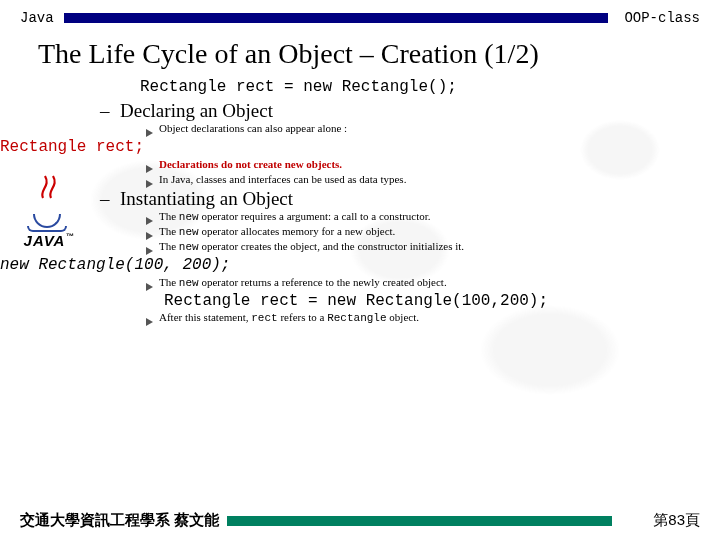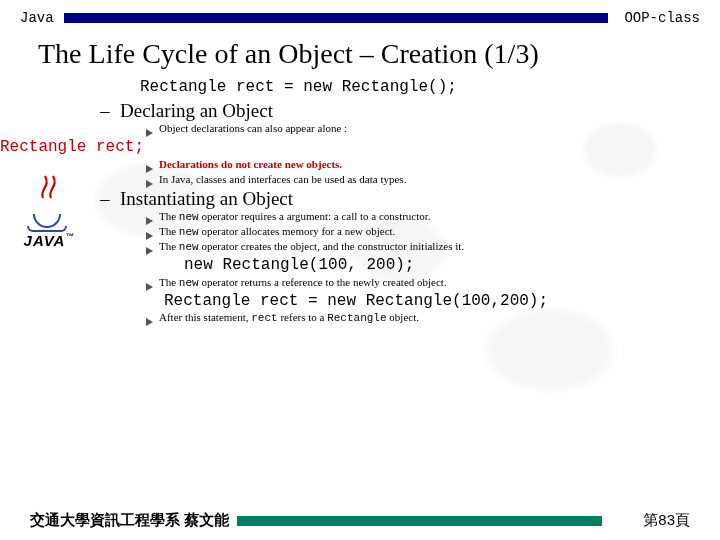--- a/index.html
+++ b/index.html
@@ -124,37 +124,37 @@
   .red { color: #c00000; }
   .bold { font-weight: bold; }
   .code-inset {
     font-family: "Courier New", monospace;
     font-size: 16px;
     line-height: 1.3;
   }
   .code-inset-b {
     font-family: "Courier New", monospace;
     font-size: 16px;
-    padding-left: 184px;
     line-height: 1.3;
+    font-style: italic;
   }
   .code-inset-c {
     font-family: "Courier New", monospace;
     font-size: 16px;
     padding-left: 164px;
     line-height: 1.3;
   }
   
   .footer {
     position: absolute;
     bottom: 10px;
     left: 0; right: 0;
     display: flex;
     align-items: center;
-    padding: 0 30px;
+    padding: 0 20px;
     gap: 8px;
   }
   .footer-left {
     font-family: "Microsoft JhengHei", "SimSun", sans-serif;
     font-size: 15px;
     font-weight: bold;
     white-space: nowrap;
   }
   .footer-bar {
     flex: 1;
@@ -174,21 +174,21 @@
 <div class="bg-map"></div>
 
 <div class="content">
 
   <div class="header">
     <span class="header-left">Java</span>
     <div class="header-bar"></div>
     <span class="header-right">OOP-class</span>
   </div>
 
-  <div class="title">The Life Cycle of an Object – Creation (1/3)</div>
+  <div class="title">The Life Cycle of an Object – Creation (1/2)</div>
 
   <div class="java-logo">
     <div class="java-cup">
       <svg class="steam" width="28" height="30">
         <path d="M6,26 C2,18 14,14 8,4"></path>
         <path d="M14,26 C10,18 22,14 16,4"></path>
       </svg>
       <div class="cup-body"></div>
       <div class="saucer"></div>
     </div>

